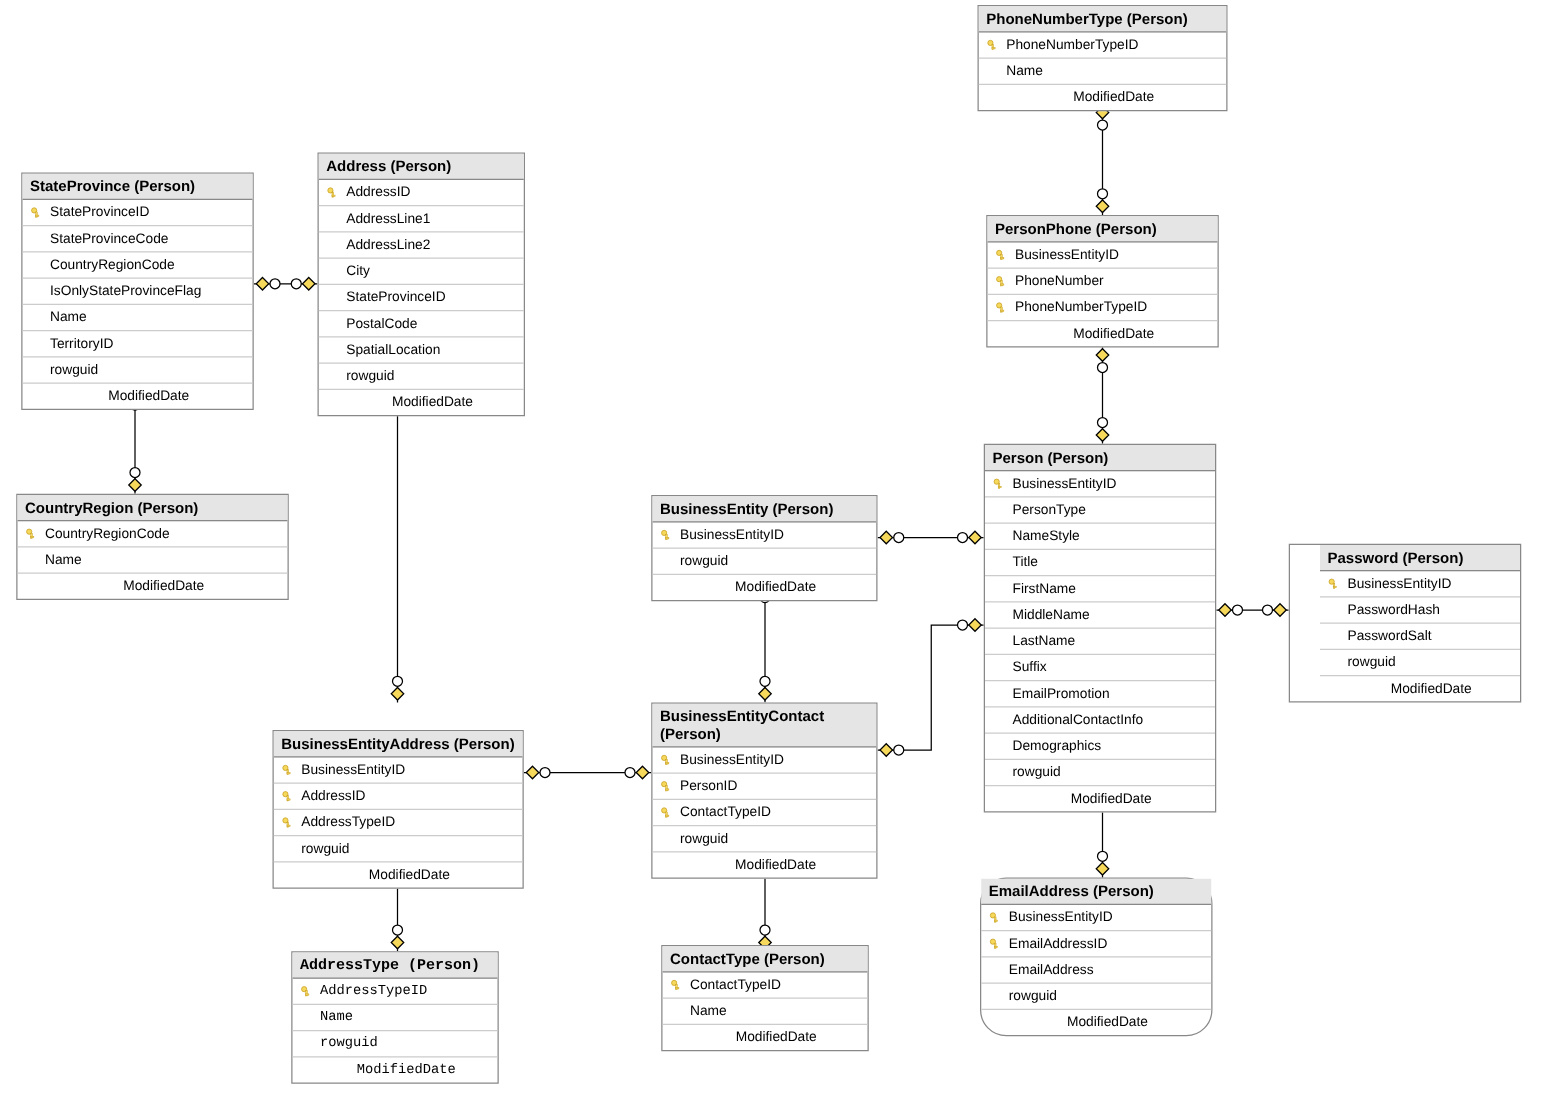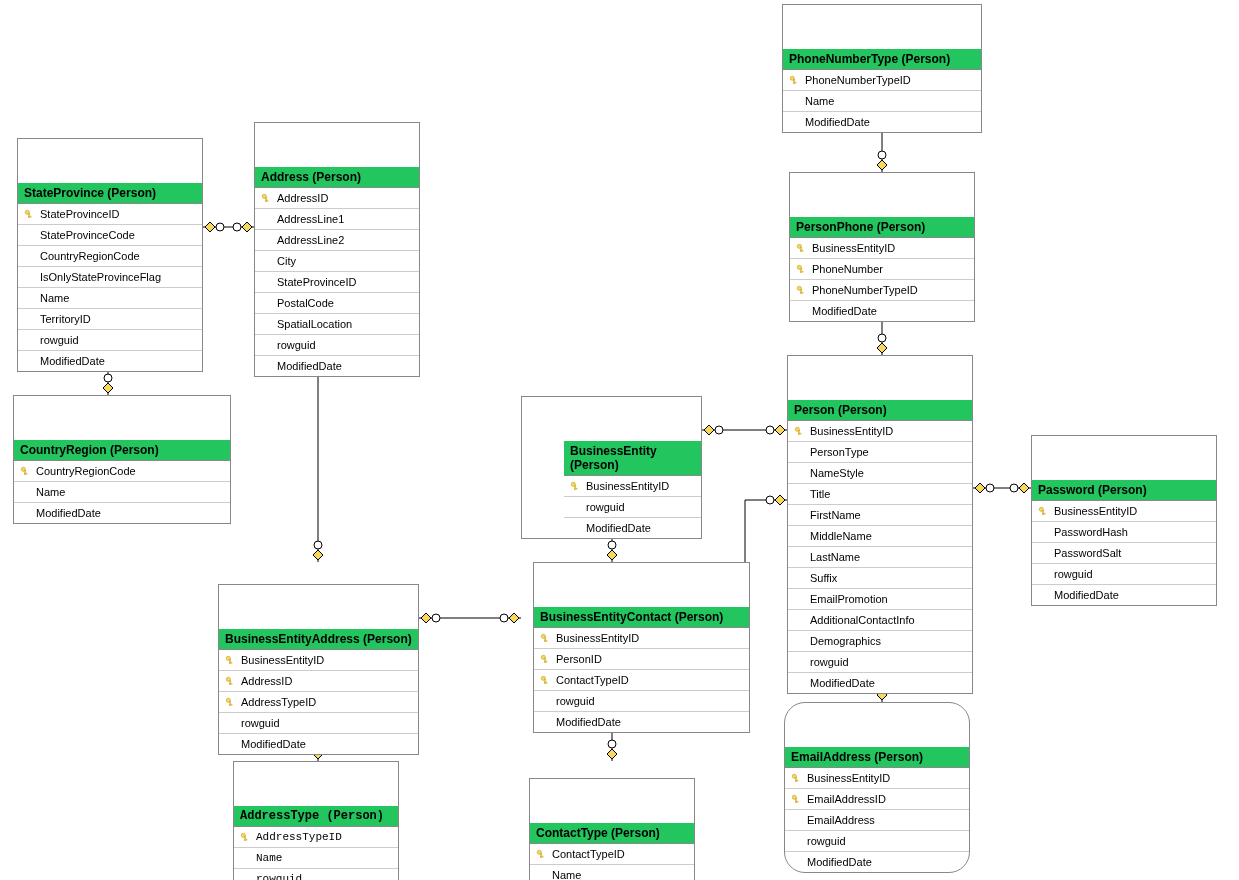--- a/index.html
+++ b/index.html
@@ -25,35 +25,34 @@
     height: 880px;
     pointer-events: none;
   }
   .entity {
     position: absolute;
     background: #fff;
     border: 1px solid #888;
     box-sizing: border-box;
   }
   .entity-header {
-    background: #22c55e;
+    background: #e5e5e5;
     border-bottom: 1px solid #888;
     font-weight: 600;
     padding: 3px 6px;
     font-size: 12px;
-    margin-top: 44px;
   }
   .entity-row {
     display: flex;
     align-items: center;
     border-bottom: 1px solid #ccc;
     padding: 2px 4px 2px 4px;
     min-height: 16px;
   }
-  .entity-row:last-child { border-bottom: none; }
+  .entity-row:last-child { border-bottom: none; justify-content: center; }
   .key-cell {
     width: 14px;
     display: flex;
     align-items: center;
     justify-content: center;
     flex-shrink: 0;
   }
   .col-name {
     padding-left: 4px;
   }
@@ -275,21 +274,21 @@
         </div>
         <div class="entity-row">
           <span class="key-cell"></span>
           <span class="col-name">rowguid</span>
         </div>
         <div class="entity-row">
           <span class="key-cell"></span>
           <span class="col-name">ModifiedDate</span>
         </div>
       </div>
-      <div class="entity" style="left: 1031px; top: 435px; width: 186px;">
+      <div class="entity" style="left: 1031px; top: 435px; width: 186px; padding-left: 24px;">
         <div class="entity-header">Password (Person)</div>
         <div class="entity-row">
           <span class="key-cell">
 <svg class="key-icon" viewBox="0 0 24 24">
   <circle cx="8" cy="8" r="5" fill="#f6d85b" stroke="#c9a227" stroke-width="1.5"></circle>
   <rect x="11" y="11" width="3" height="10" fill="#f6d85b" stroke="#c9a227" stroke-width="1"></rect>
   <rect x="11" y="17" width="6" height="2.5" fill="#f6d85b" stroke="#c9a227" stroke-width="1"></rect>
 </svg>
           </span>
           <span class="col-name">BusinessEntityID</span>
@@ -339,42 +338,42 @@
         </div>
         <div class="entity-row">
           <span class="key-cell"></span>
           <span class="col-name">rowguid</span>
         </div>
         <div class="entity-row">
           <span class="key-cell"></span>
           <span class="col-name">ModifiedDate</span>
         </div>
       </div>
-      <div class="entity" style="left: 521px; top: 396px; width: 181px; padding-left: 42px;">
+      <div class="entity" style="left: 521px; top: 396px; width: 181px;">
         <div class="entity-header">BusinessEntity (Person)</div>
         <div class="entity-row">
           <span class="key-cell">
 <svg class="key-icon" viewBox="0 0 24 24">
   <circle cx="8" cy="8" r="5" fill="#f6d85b" stroke="#c9a227" stroke-width="1.5"></circle>
   <rect x="11" y="11" width="3" height="10" fill="#f6d85b" stroke="#c9a227" stroke-width="1"></rect>
   <rect x="11" y="17" width="6" height="2.5" fill="#f6d85b" stroke="#c9a227" stroke-width="1"></rect>
 </svg>
           </span>
           <span class="col-name">BusinessEntityID</span>
         </div>
         <div class="entity-row">
           <span class="key-cell"></span>
           <span class="col-name">rowguid</span>
         </div>
         <div class="entity-row">
           <span class="key-cell"></span>
           <span class="col-name">ModifiedDate</span>
         </div>
       </div>
-      <div class="entity" style="left: 533px; top: 562px; width: 217px;">
+      <div class="entity" style="left: 521px; top: 562px; width: 181px;">
         <div class="entity-header">BusinessEntityContact (Person)</div>
         <div class="entity-row">
           <span class="key-cell">
 <svg class="key-icon" viewBox="0 0 24 24">
   <circle cx="8" cy="8" r="5" fill="#f6d85b" stroke="#c9a227" stroke-width="1.5"></circle>
   <rect x="11" y="11" width="3" height="10" fill="#f6d85b" stroke="#c9a227" stroke-width="1"></rect>
   <rect x="11" y="17" width="6" height="2.5" fill="#f6d85b" stroke="#c9a227" stroke-width="1"></rect>
 </svg>
           </span>
           <span class="col-name">BusinessEntityID</span>
@@ -401,21 +400,21 @@
         </div>
         <div class="entity-row">
           <span class="key-cell"></span>
           <span class="col-name">rowguid</span>
         </div>
         <div class="entity-row">
           <span class="key-cell"></span>
           <span class="col-name">ModifiedDate</span>
         </div>
       </div>
-      <div class="entity" style="left: 529px; top: 778px; width: 166px;">
+      <div class="entity" style="left: 529px; top: 756px; width: 166px;">
         <div class="entity-header">ContactType (Person)</div>
         <div class="entity-row">
           <span class="key-cell">
 <svg class="key-icon" viewBox="0 0 24 24">
   <circle cx="8" cy="8" r="5" fill="#f6d85b" stroke="#c9a227" stroke-width="1.5"></circle>
   <rect x="11" y="11" width="3" height="10" fill="#f6d85b" stroke="#c9a227" stroke-width="1"></rect>
   <rect x="11" y="17" width="6" height="2.5" fill="#f6d85b" stroke="#c9a227" stroke-width="1"></rect>
 </svg>
           </span>
           <span class="col-name">ContactTypeID</span>

